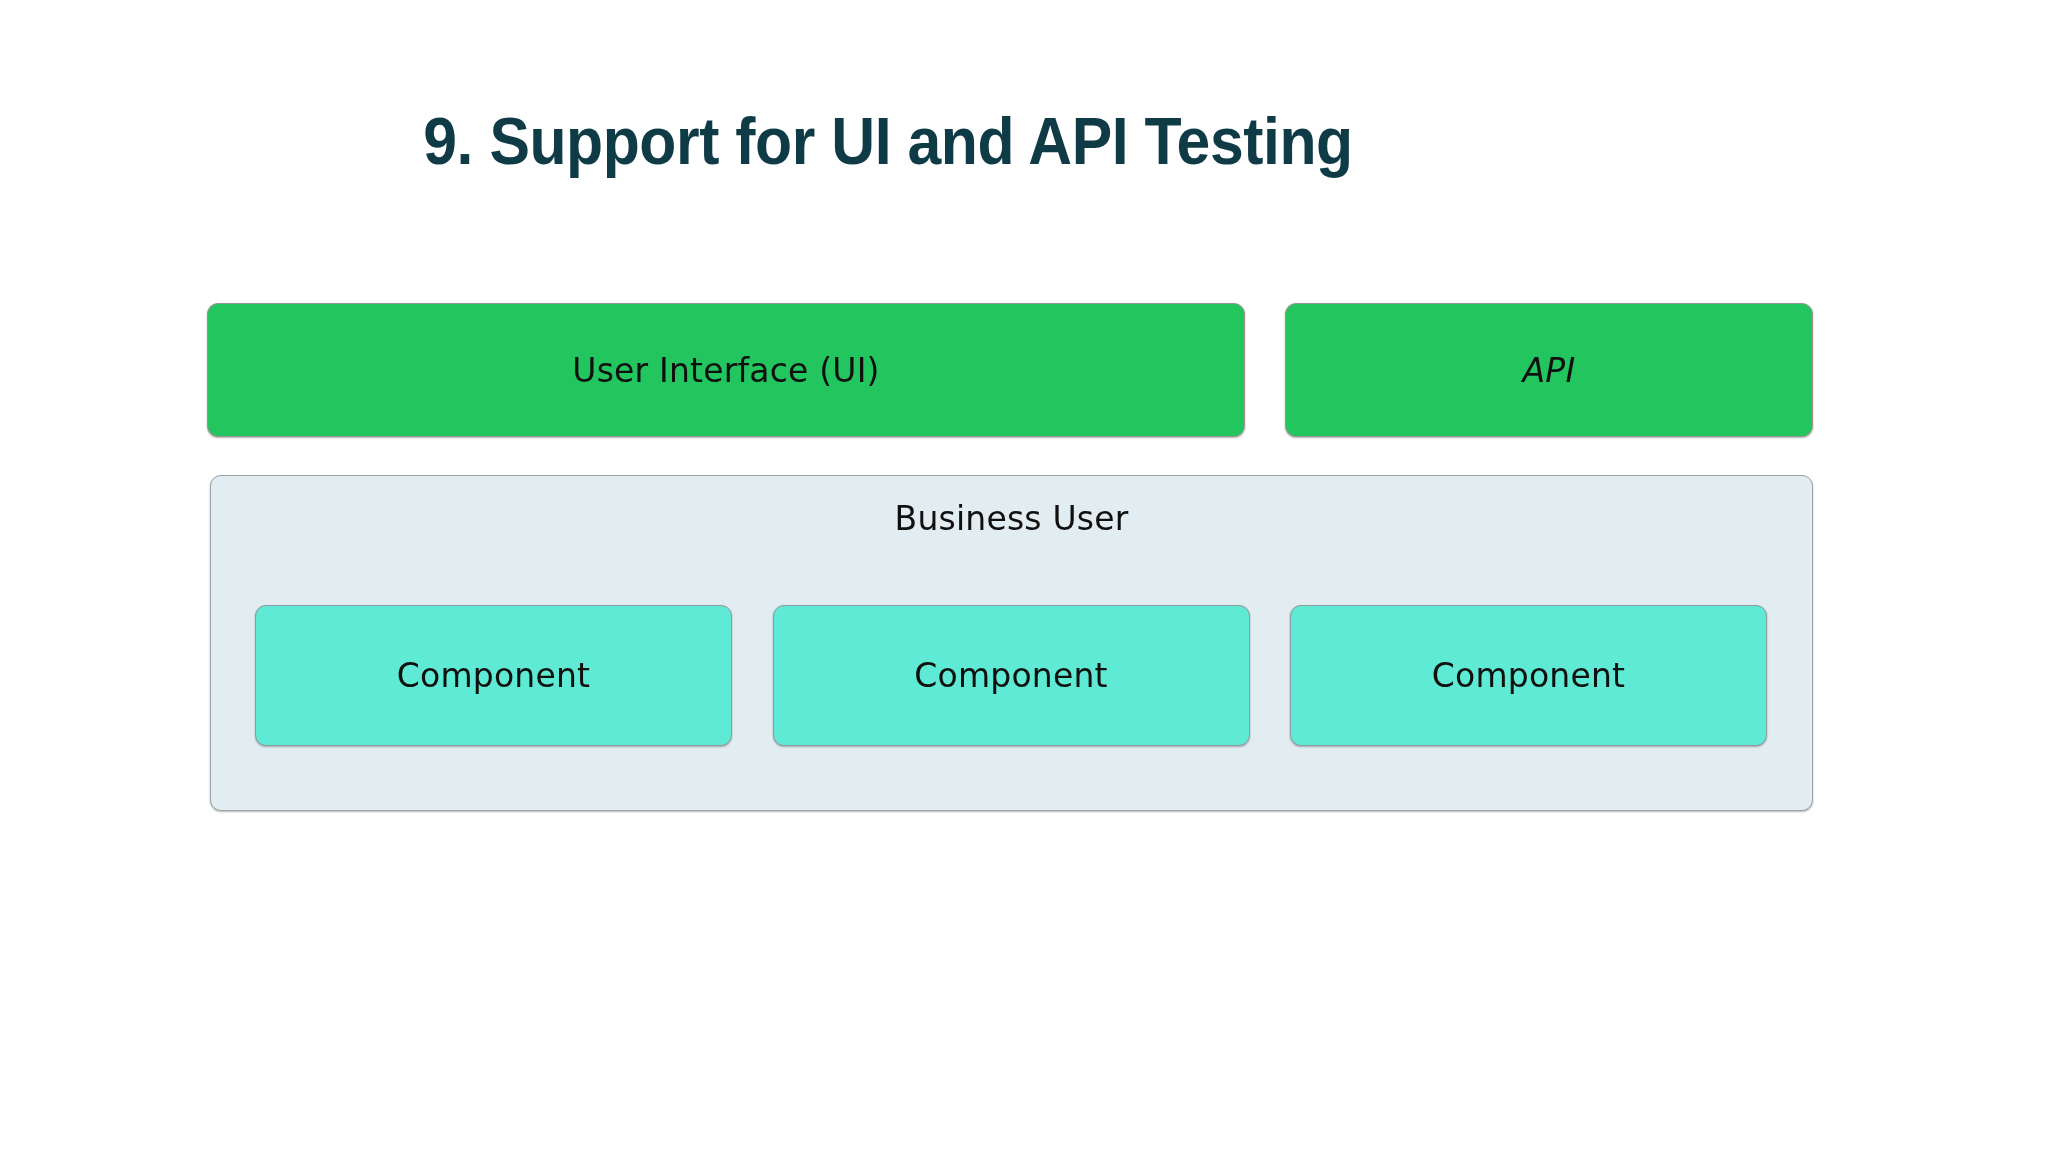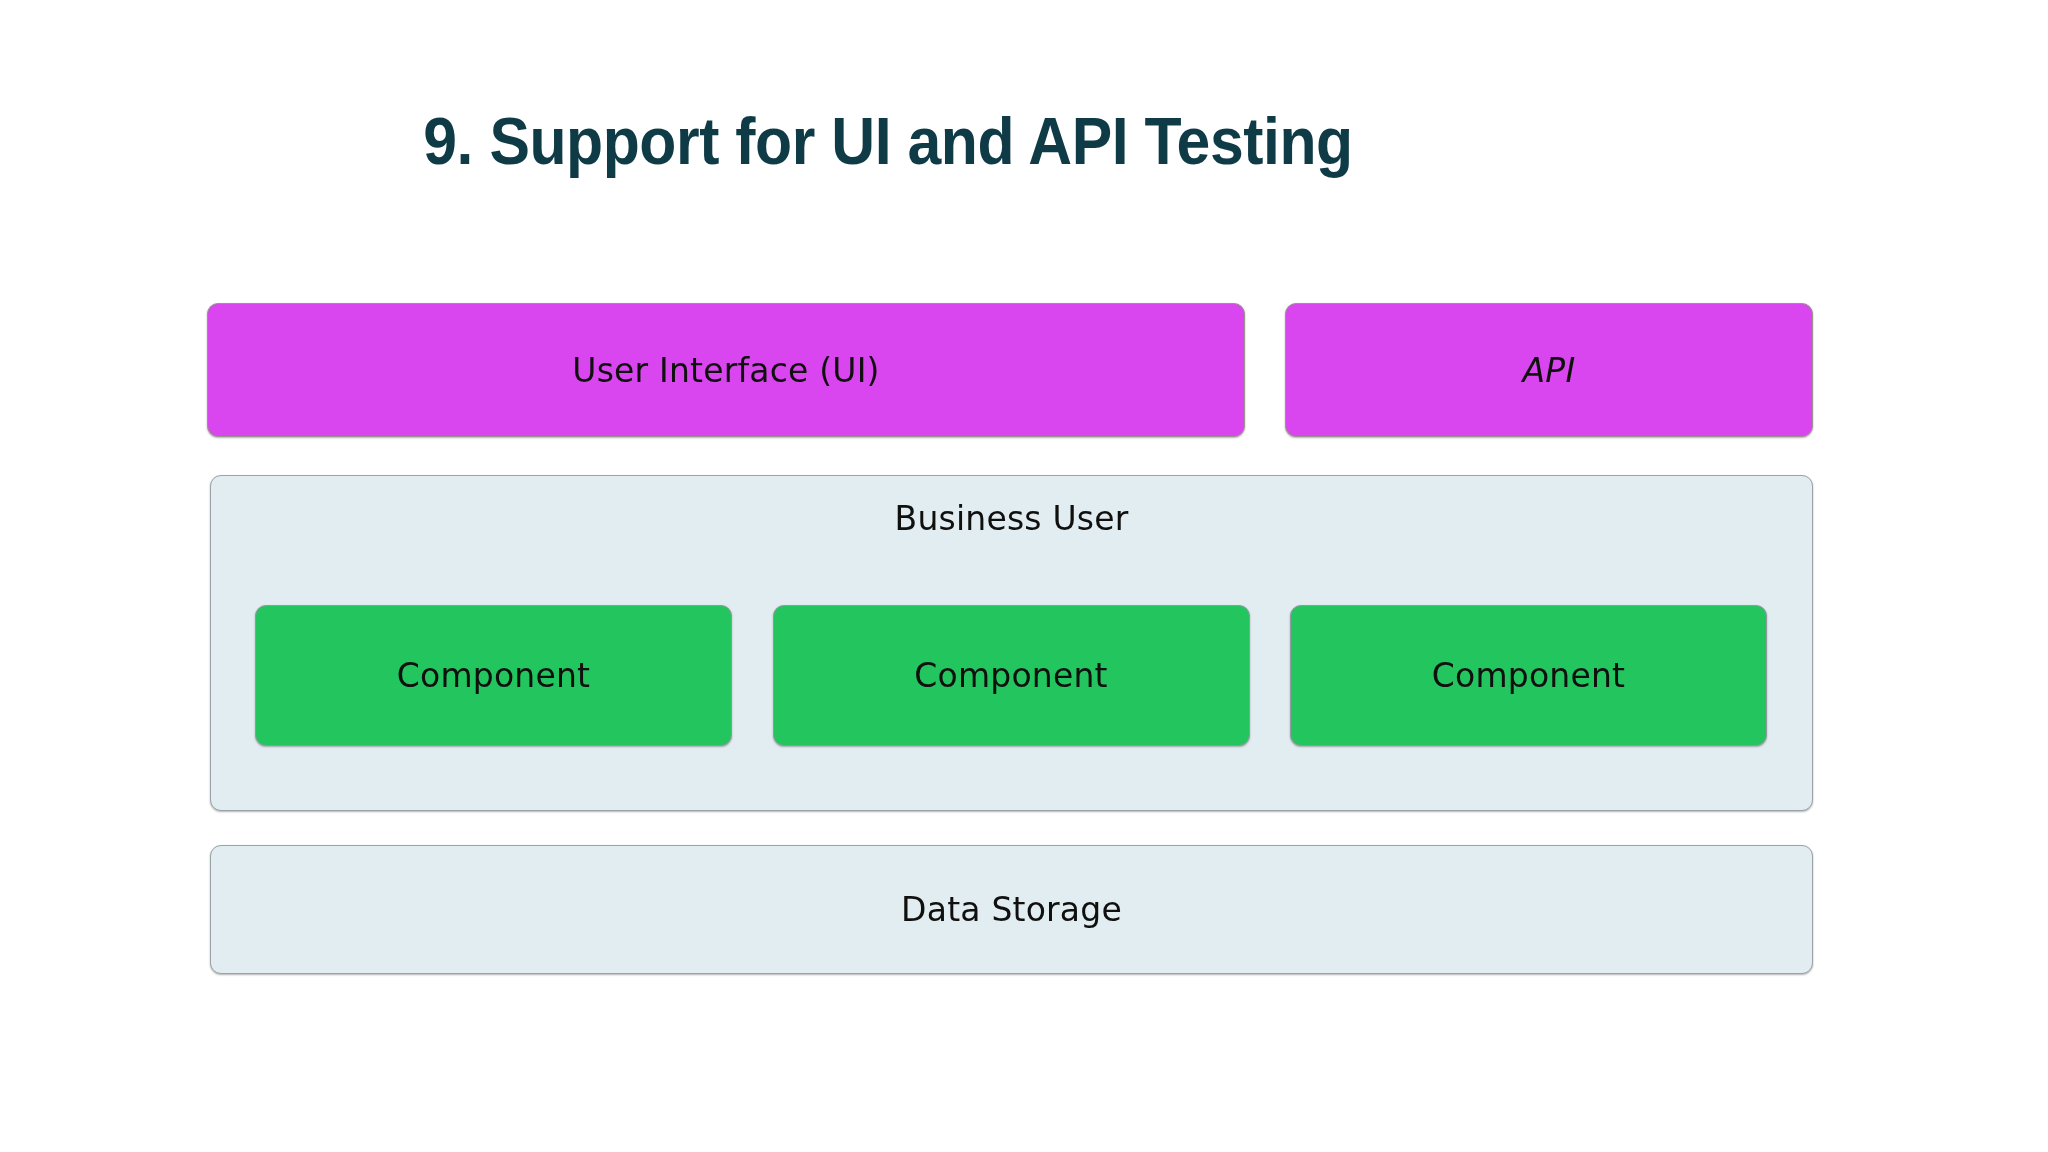--- a/index.html
+++ b/index.html
@@ -63,21 +63,21 @@
   .node-label {
     font-family: "DejaVu Sans", sans-serif;
     font-size: 33px;
     color: #10100f;
     letter-spacing: 0.2px;
     white-space: nowrap;
   }
 
   
   .row-top .node {
-    background: #d946ef;
+    background: #22c55e;
     border-color: #9b948c;
     height: 134px;
     top: 0;
   }
   .node-ui    { left: 0px;    width: 1038px; }
   .node-api   { left: 1078px; width: 528px; font-style: italic;  }
 
   
   .node-business {
     left: 3px;
@@ -97,21 +97,21 @@
     top: 302px;
     width: 1512px;
     height: 141px;
     display: flex;
     justify-content: space-between;
   }
   .node-component {
     position: relative;
     width: 477px;
     height: 141px;
-    background: #22c55e;
+    background: #5eead4;
     border-color: #919a9e;
     border-radius: 11px;
     border-width: 1px;
     border-style: solid;
     box-sizing: border-box;
     box-shadow: 0 1px 2px rgba(0,0,0,0.30);
     display: flex;
     align-items: center;
     justify-content: center;
   }
@@ -163,20 +163,17 @@
         <span class="node-label">Component</span>
       </div>
       <div class="node-component">
         <span class="node-label">Component</span>
       </div>
       <div class="node-component">
         <span class="node-label">Component</span>
       </div>
     </div>
 
-    <div class="node node-storage">
-      <span class="node-label">Data Storage</span>
-    </div>
 
   </div>
 
 
 </div>
 
 </body></html>

